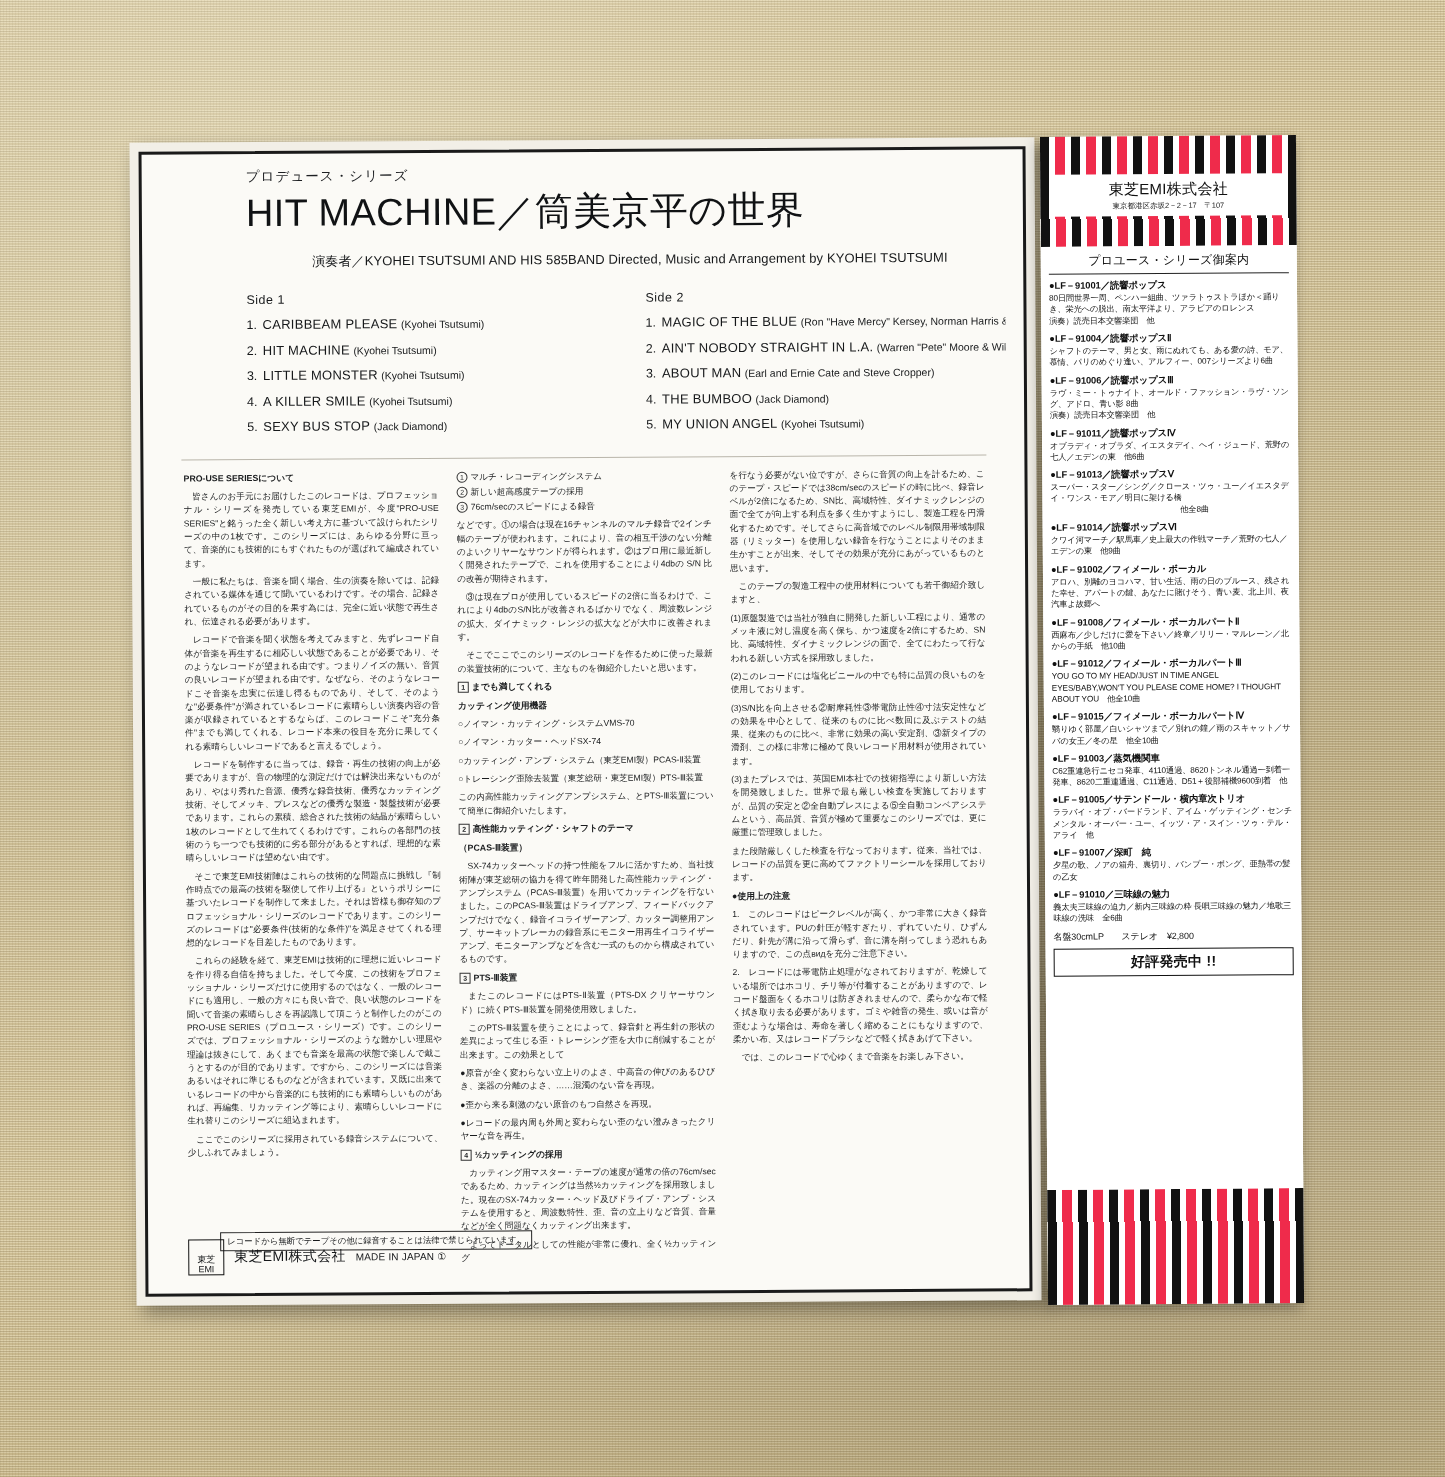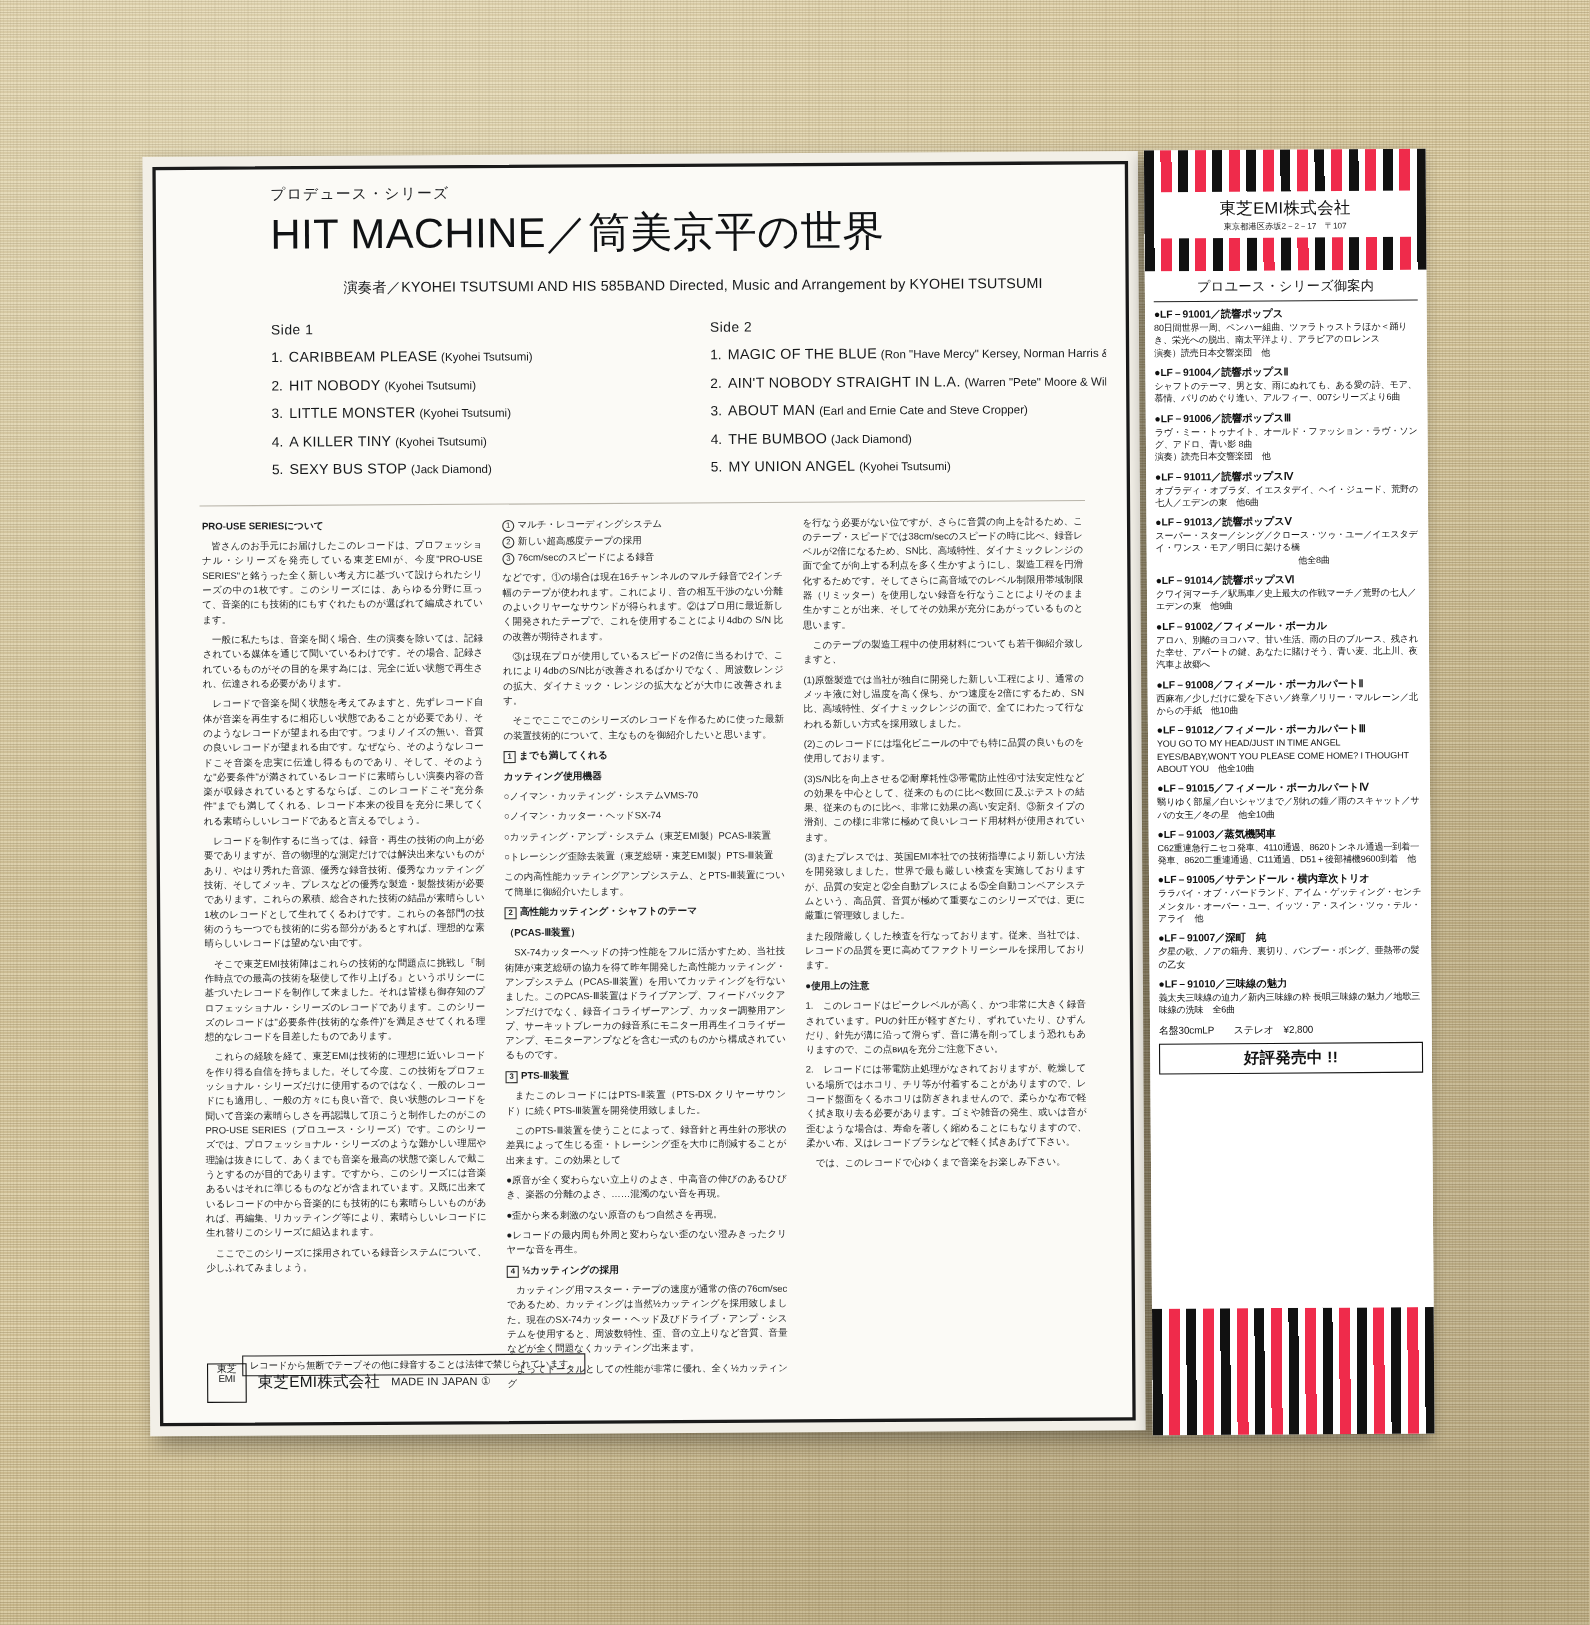--- a/index.html
+++ b/index.html
@@ -92,21 +92,21 @@
   .boxn{display:inline-block;border:1px solid #333;width:9px;height:9px;line-height:9px;text-align:center;font-size:7px;margin-right:3px;}
   .cirn{display:inline-block;border:1px solid #333;border-radius:50%;width:9px;height:9px;line-height:9px;text-align:center;font-size:7px;margin-right:3px;}
 
   
   .footer{
     position:absolute;left:22px;right:22px;bottom:6px;
     display:flex;align-items:center;gap:10px;
   }
   .emi-logo{
     border:1.5px solid #111;width:34px;height:34px;
-    display:flex;flex-direction:column;align-items:center;justify-content:flex-start;
+    display:flex;flex-direction:column;align-items:center;justify-content:flex-end;
     font-size:9px;line-height:1.05;letter-spacing:-.02em;
   }
   .emi-name{font-size:14px;letter-spacing:.02em;}
   .made{font-size:10px;letter-spacing:.02em;}
   .warn{
     border:1px solid #222;font-size:8.4px;padding:3px 6px;margin-left:6px;
     position:absolute;left:48px;bottom:30px;
   }
 
   
@@ -161,27 +161,27 @@
       <div class="title">HIT MACHINE／筒美京平の世界</div>
       <div class="perf">演奏者／KYOHEI TSUTSUMI AND HIS 585BAND Directed, Music and Arrangement by  KYOHEI TSUTSUMI</div>
 
       <div class="tracks">
         <div class="side">
           <div class="side-head">Side 1</div>
           <div class="trk">
             <span class="num">1.</span><span class="tn">CARIBBEAM PLEASE</span> <span class="cred">(Kyohei Tsutsumi)</span>
           </div>
           <div class="trk">
-            <span class="num">2.</span><span class="tn">HIT NOBODY</span> <span class="cred">(Kyohei Tsutsumi)</span>
+            <span class="num">2.</span><span class="tn">HIT MACHINE</span> <span class="cred">(Kyohei Tsutsumi)</span>
           </div>
           <div class="trk">
             <span class="num">3.</span><span class="tn">LITTLE MONSTER</span> <span class="cred">(Kyohei Tsutsumi)</span>
           </div>
           <div class="trk">
-            <span class="num">4.</span><span class="tn">A KILLER TINY</span> <span class="cred">(Kyohei Tsutsumi)</span>
+            <span class="num">4.</span><span class="tn">A KILLER SMILE</span> <span class="cred">(Kyohei Tsutsumi)</span>
           </div>
           <div class="trk">
             <span class="num">5.</span><span class="tn">SEXY BUS STOP</span> <span class="cred">(Jack Diamond)</span>
           </div>
         </div>
 
         <div class="side">
           <div class="side-head">Side 2</div>
           <div class="trk">
             <span class="num">1.</span><span class="tn">MAGIC OF THE BLUE</span> <span class="cred">(Ron "Have Mercy" Kersey, Norman Harris &amp; Al Felder Mighty Three)</span>

